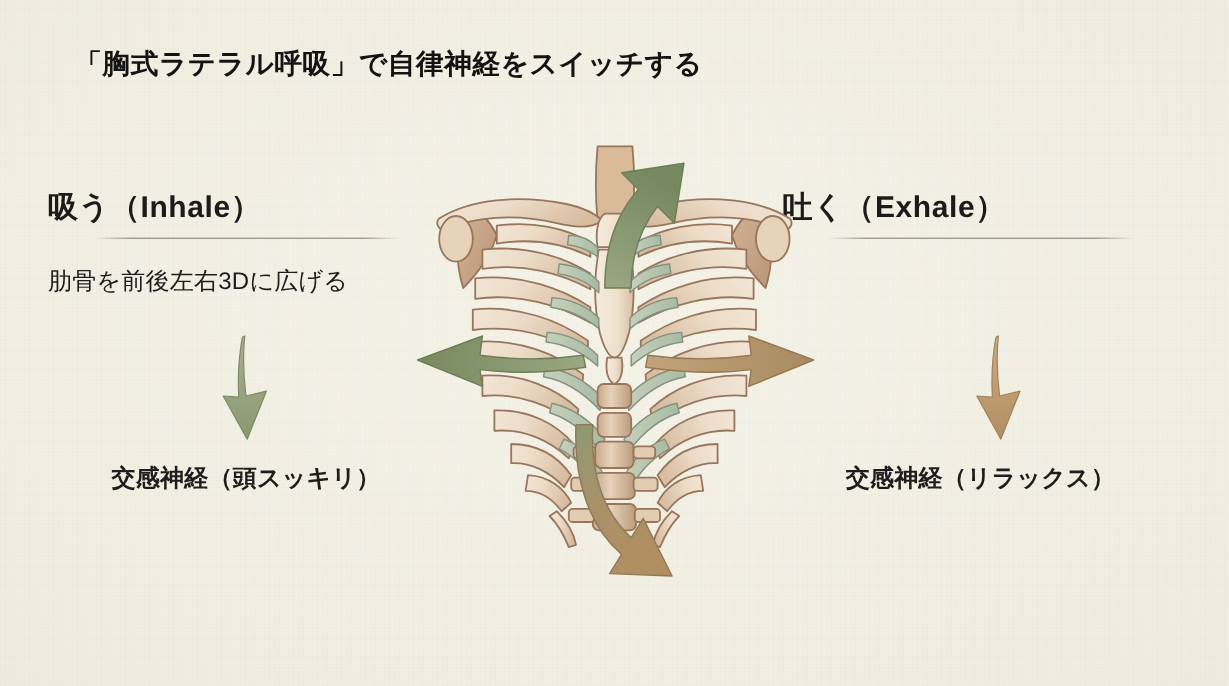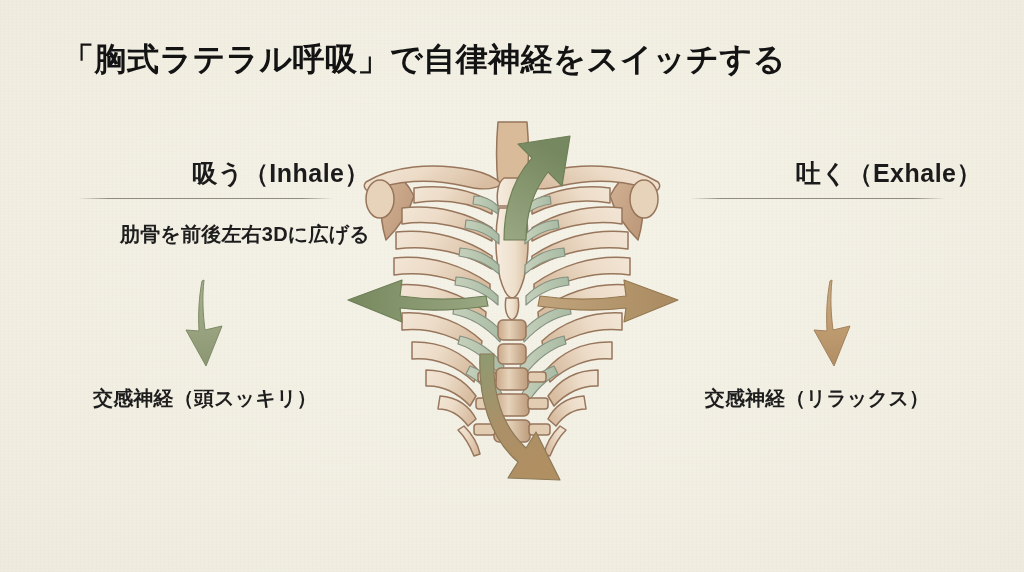--- a/index.html
+++ b/index.html
@@ -33,33 +33,33 @@
       repeating-linear-gradient(0deg, rgba(160,150,120,.035) 0 1px, rgba(0,0,0,0) 1px 3px),
       repeating-linear-gradient(90deg, rgba(160,150,120,.03) 0 1px, rgba(0,0,0,0) 1px 4px);
   }
 
   
   #title {
     position: absolute;
     left: 62px;
     top: 38px;
     font-family: "DejaVu Serif", "Liberation Serif", serif;
-    font-size: 32px;
+    font-size: 23px;
     font-weight: 700;
     letter-spacing: .5px;
     color: #131313;
     white-space: nowrap;
   }
 
   
   .column {
     position: absolute;
     top: 158px;
     width: 330px;
-    text-align: right;
+    text-align: left;
   }
   #col-inhale { left: 40px; }
   #col-exhale { left: 652px; }
 
   .col-heading {
     font-size: 25px;
     font-weight: 600;
     color: #1b1b1b;
     letter-spacing: .5px;
     line-height: 1.25;
@@ -67,21 +67,21 @@
   }
   .col-rule {
     height: 1px;
     margin: 9px auto 0;
     width: 255px;
     background: linear-gradient(90deg, rgba(140,135,120,0) 0%, rgba(110,106,94,.75) 12%, rgba(110,106,94,.75) 88%, rgba(140,135,120,0) 100%);
   }
   .col-sub {
     margin-top: 22px;
     font-size: 20px;
-    font-weight: 700;
+    font-weight: 400;
     color: #1d1d1d;
     letter-spacing: .2px;
     white-space: nowrap;
   }
   .col-result {
     position: absolute;
     top: 385px;
     width: 330px;
     text-align: center;
     font-size: 20px;

